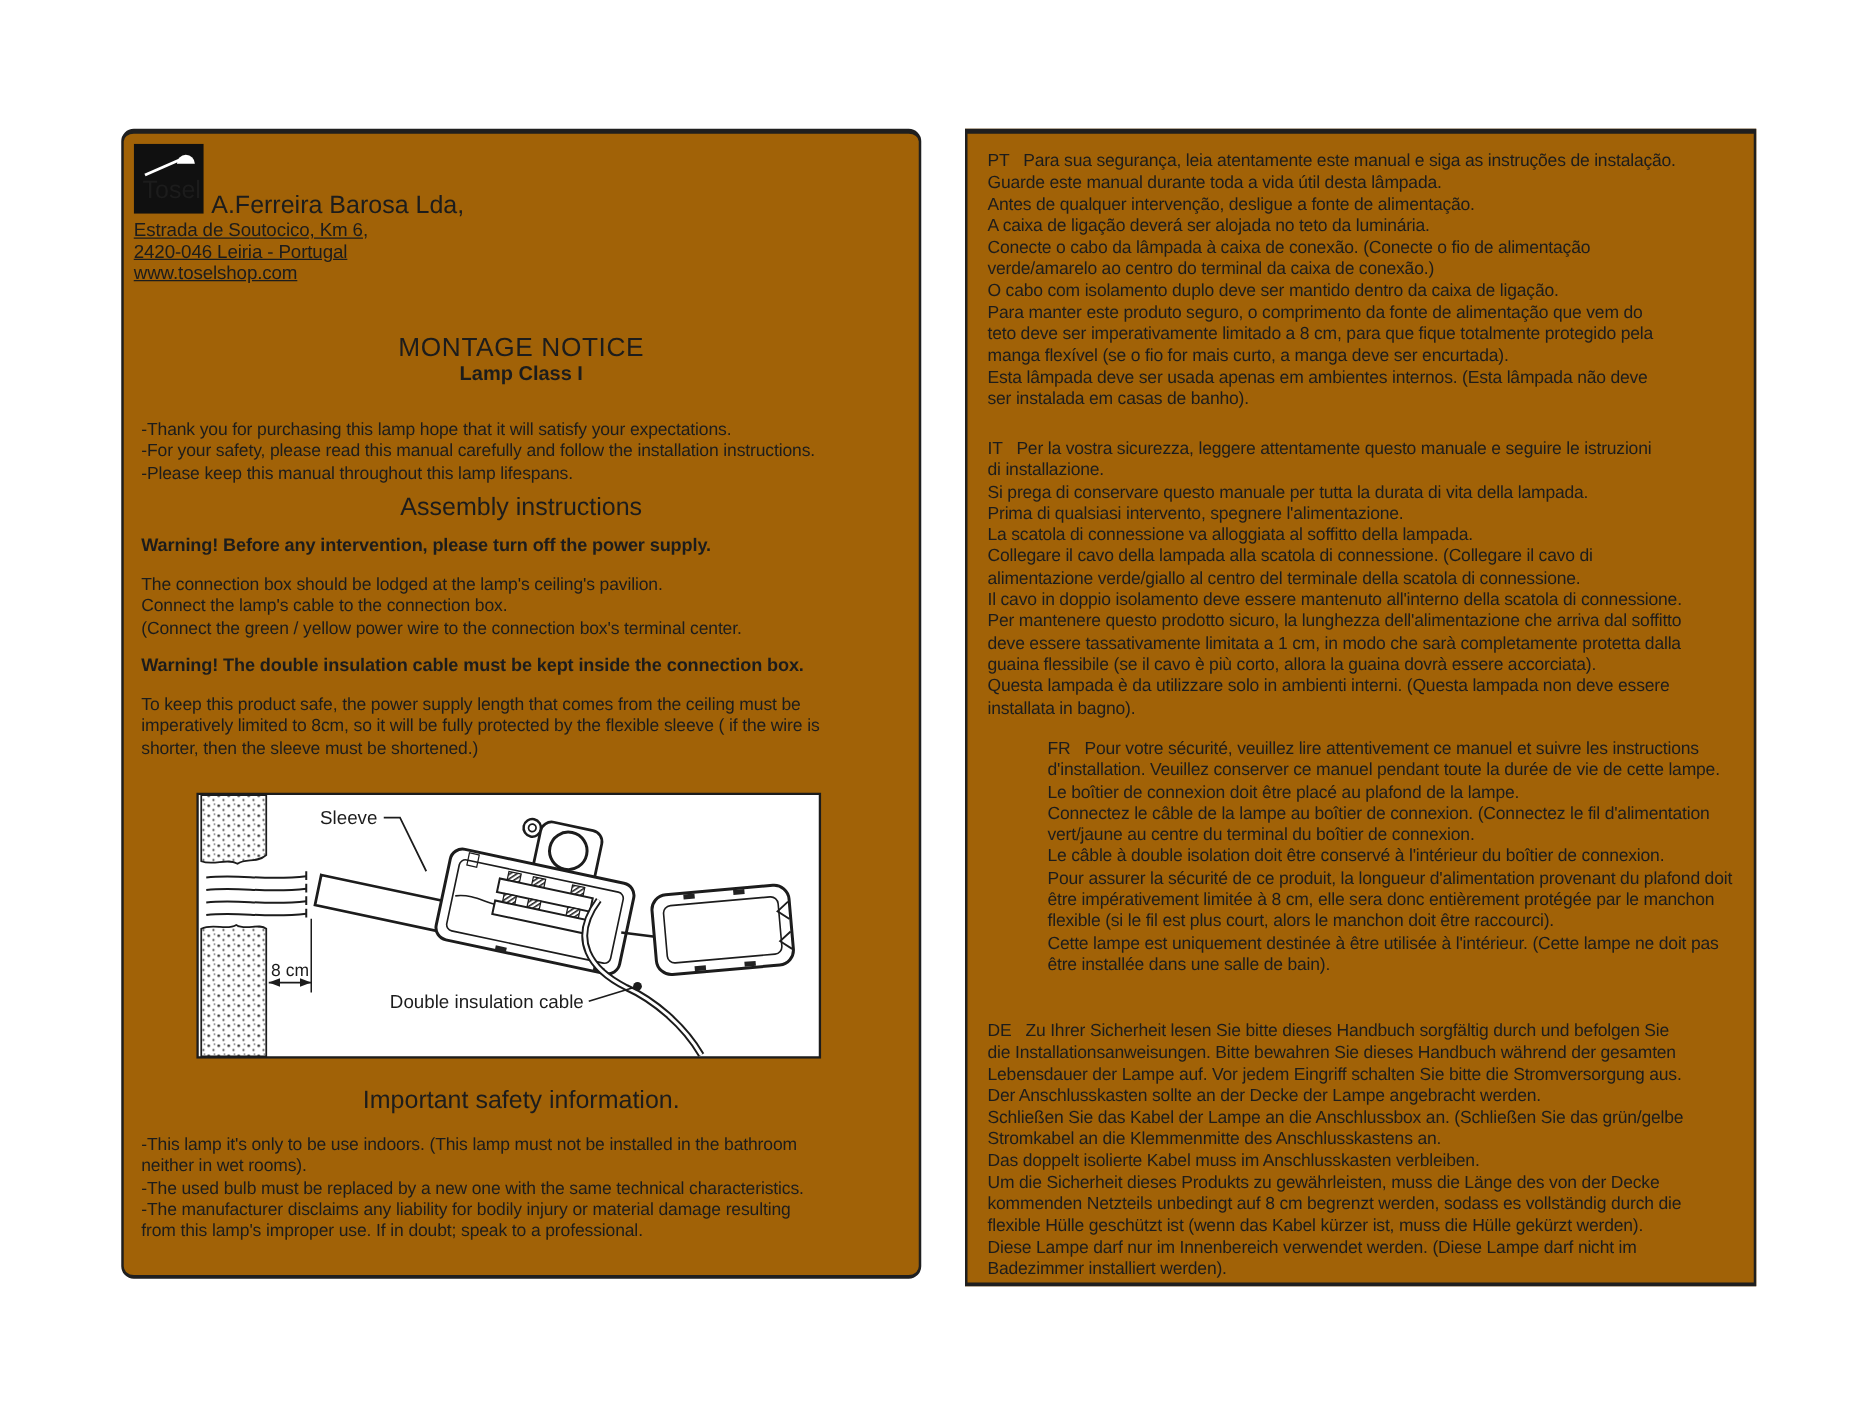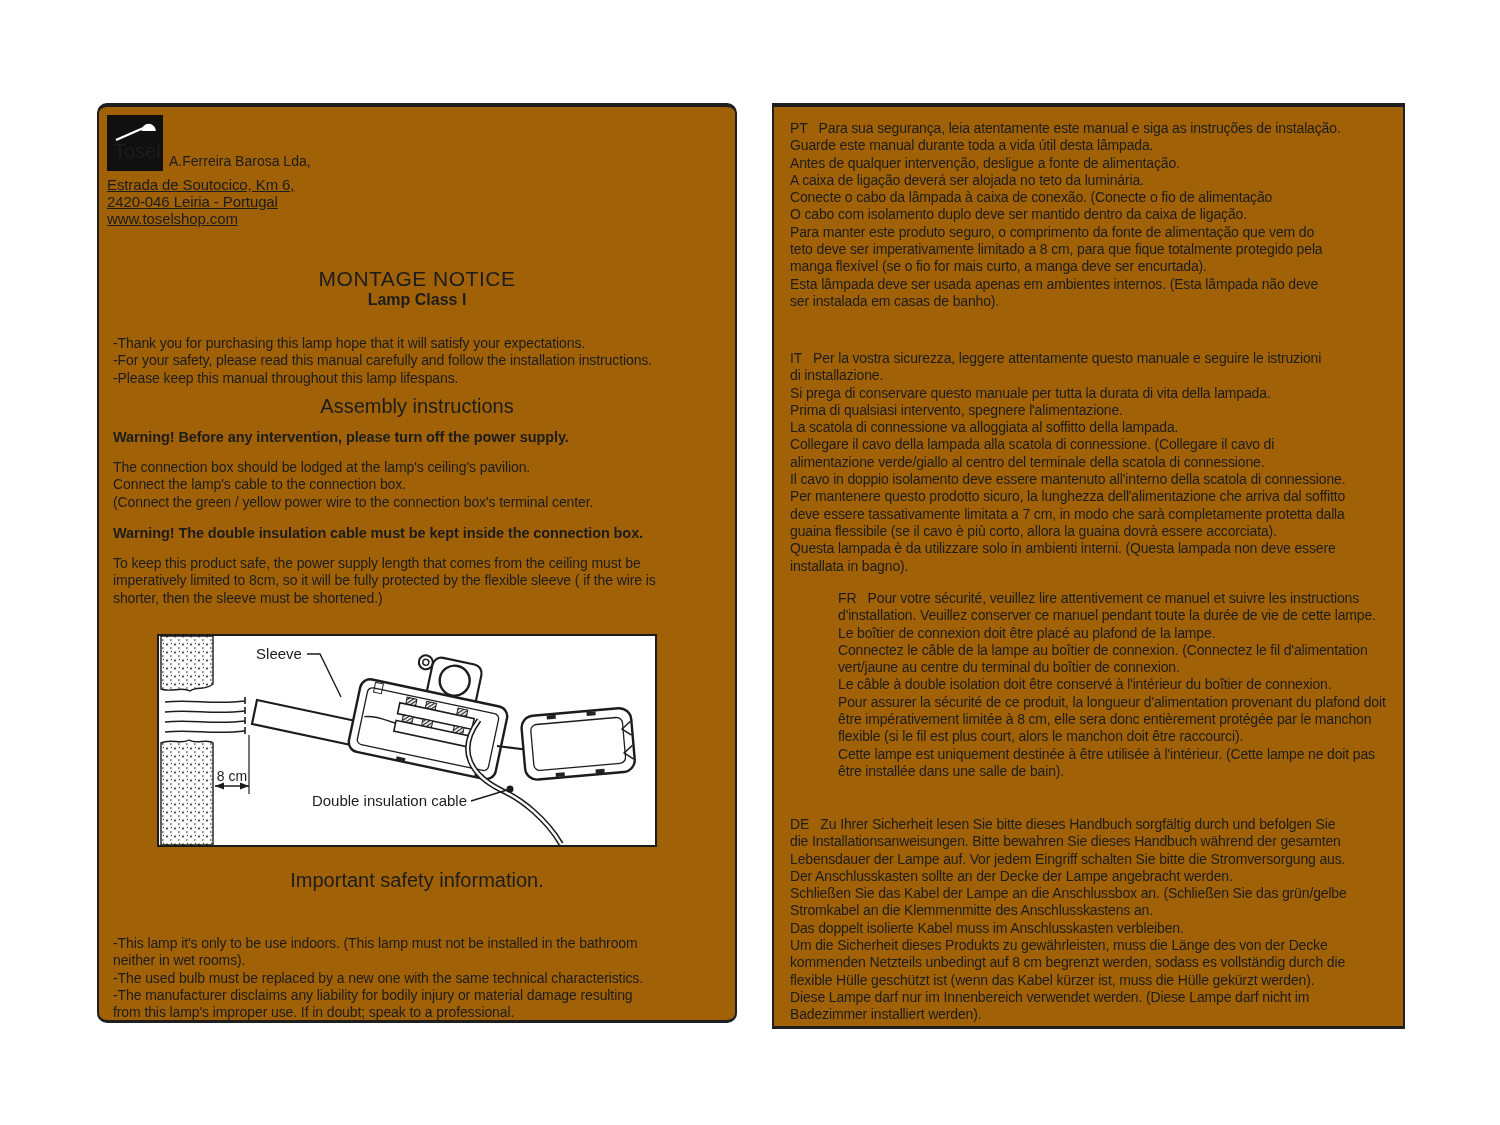--- a/index.html
+++ b/index.html
@@ -15,36 +15,36 @@
   }
   #left-page{left:97px;top:103px;width:636px;height:913px;border-radius:10px;}
   #right-page{left:772px;top:103px;width:629px;height:919px;}
 
   .abs{position:absolute;}
   .tline{white-space:pre;font-size:14px;line-height:17.3px;letter-spacing:-0.1px;}
   .center-head{left:0;width:100%;text-align:center;}
 
   
   .logo-svg{position:absolute;left:8px;top:8px;}
-  .company-name{left:70px;top:46px;font-size:14px;}
+  .company-name{left:70px;top:46px;font-size:20px;}
   .address{left:8px;top:70px;}
   .address .tline{font-size:15px;line-height:16.8px;text-decoration:underline;}
   .doc-title{top:144px;font-size:21px;letter-spacing:0.5px;margin-top:16px;}
   .doc-subtitle{top:184px;font-size:16px;font-weight:bold;}
   .intro{left:14px;top:228px;}
   .assembly-head{top:288px;font-size:20px;}
   .warn{left:14px;font-size:14.5px;font-weight:bold;letter-spacing:-0.1px;white-space:pre;}
   .warn1{top:322px;}
   .para1{left:14px;top:352px;}
   .warn2{top:418px;}
   .para2{left:14px;top:448px;}
   .diagram-wrap{left:0;top:527px;width:636px;height:213px;}
   .diagram-svg{position:absolute;left:58px;top:0;}
   .safety-head{top:762px;font-size:20px;}
-  .safety{left:14px;top:828px;}
+  .safety{left:14px;top:800px;}
 
   
   .lang-block{position:absolute;left:16px;width:600px;}
   .b-pt{top:13px;} .b-it{top:243px;} .b-fr{top:483px;margin-left:48px;} .b-de{top:709px;}
   .lang-block .tline{letter-spacing:-0.15px;}
 
   svg text{font-family:"Liberation Sans","DejaVu Sans",sans-serif;fill:#1c1c1c;}
 </style>
 </head>
 <body>
@@ -195,38 +195,39 @@
     </div>
 </div>
 
 <div id="right-page" class="page-box">
   <div class="lang-block b-pt">
       <div class="tline">PT   Para sua segurança, leia atentamente este manual e siga as instruções de instalação.</div>
       <div class="tline">Guarde este manual durante toda a vida útil desta lâmpada.</div>
       <div class="tline">Antes de qualquer intervenção, desligue a fonte de alimentação.</div>
       <div class="tline">A caixa de ligação deverá ser alojada no teto da luminária.</div>
       <div class="tline">Conecte o cabo da lâmpada à caixa de conexão. (Conecte o fio de alimentação</div>
+      <div class="tline">verde/amarelo ao centro do terminal da caixa de conexão.)</div>
       <div class="tline">O cabo com isolamento duplo deve ser mantido dentro da caixa de ligação.</div>
       <div class="tline">Para manter este produto seguro, o comprimento da fonte de alimentação que vem do</div>
       <div class="tline">teto deve ser imperativamente limitado a 8 cm, para que fique totalmente protegido pela</div>
       <div class="tline">manga flexível (se o fio for mais curto, a manga deve ser encurtada).</div>
       <div class="tline">Esta lâmpada deve ser usada apenas em ambientes internos. (Esta lâmpada não deve</div>
       <div class="tline">ser instalada em casas de banho).</div>
     </div>
   <div class="lang-block b-it">
       <div class="tline">IT   Per la vostra sicurezza, leggere attentamente questo manuale e seguire le istruzioni</div>
       <div class="tline">di installazione.</div>
       <div class="tline">Si prega di conservare questo manuale per tutta la durata di vita della lampada.</div>
       <div class="tline">Prima di qualsiasi intervento, spegnere l'alimentazione.</div>
       <div class="tline">La scatola di connessione va alloggiata al soffitto della lampada.</div>
       <div class="tline">Collegare il cavo della lampada alla scatola di connessione. (Collegare il cavo di</div>
       <div class="tline">alimentazione verde/giallo al centro del terminale della scatola di connessione.</div>
       <div class="tline">Il cavo in doppio isolamento deve essere mantenuto all'interno della scatola di connessione.</div>
       <div class="tline">Per mantenere questo prodotto sicuro, la lunghezza dell'alimentazione che arriva dal soffitto</div>
-      <div class="tline">deve essere tassativamente limitata a 7 cm, in modo che sarà completamente protetta dalla</div>
+      <div class="tline">deve essere tassativamente limitata a 1 cm, in modo che sarà completamente protetta dalla</div>
       <div class="tline">guaina flessibile (se il cavo è più corto, allora la guaina dovrà essere accorciata).</div>
       <div class="tline">Questa lampada è da utilizzare solo in ambienti interni. (Questa lampada non deve essere</div>
       <div class="tline">installata in bagno).</div>
     </div>
   <div class="lang-block b-fr">
       <div class="tline">FR   Pour votre sécurité, veuillez lire attentivement ce manuel et suivre les instructions</div>
       <div class="tline">d'installation. Veuillez conserver ce manuel pendant toute la durée de vie de cette lampe.</div>
       <div class="tline">Le boîtier de connexion doit être placé au plafond de la lampe.</div>
       <div class="tline">Connectez le câble de la lampe au boîtier de connexion. (Connectez le fil d'alimentation</div>
       <div class="tline">vert/jaune au centre du terminal du boîtier de connexion.</div>

